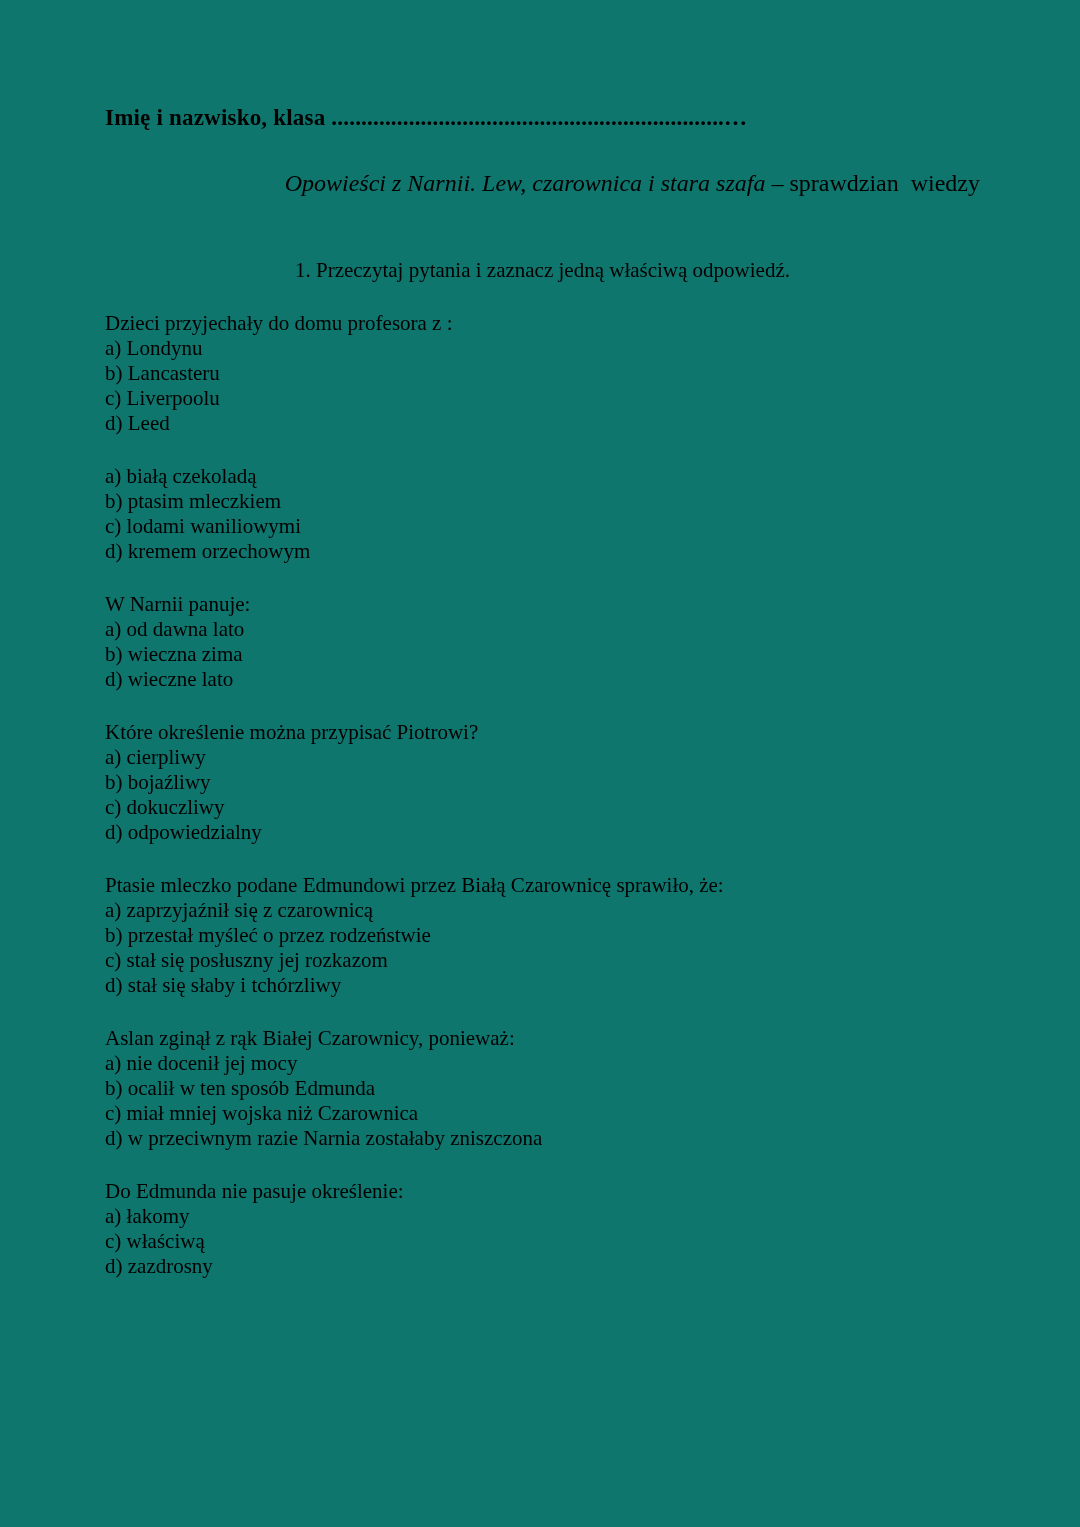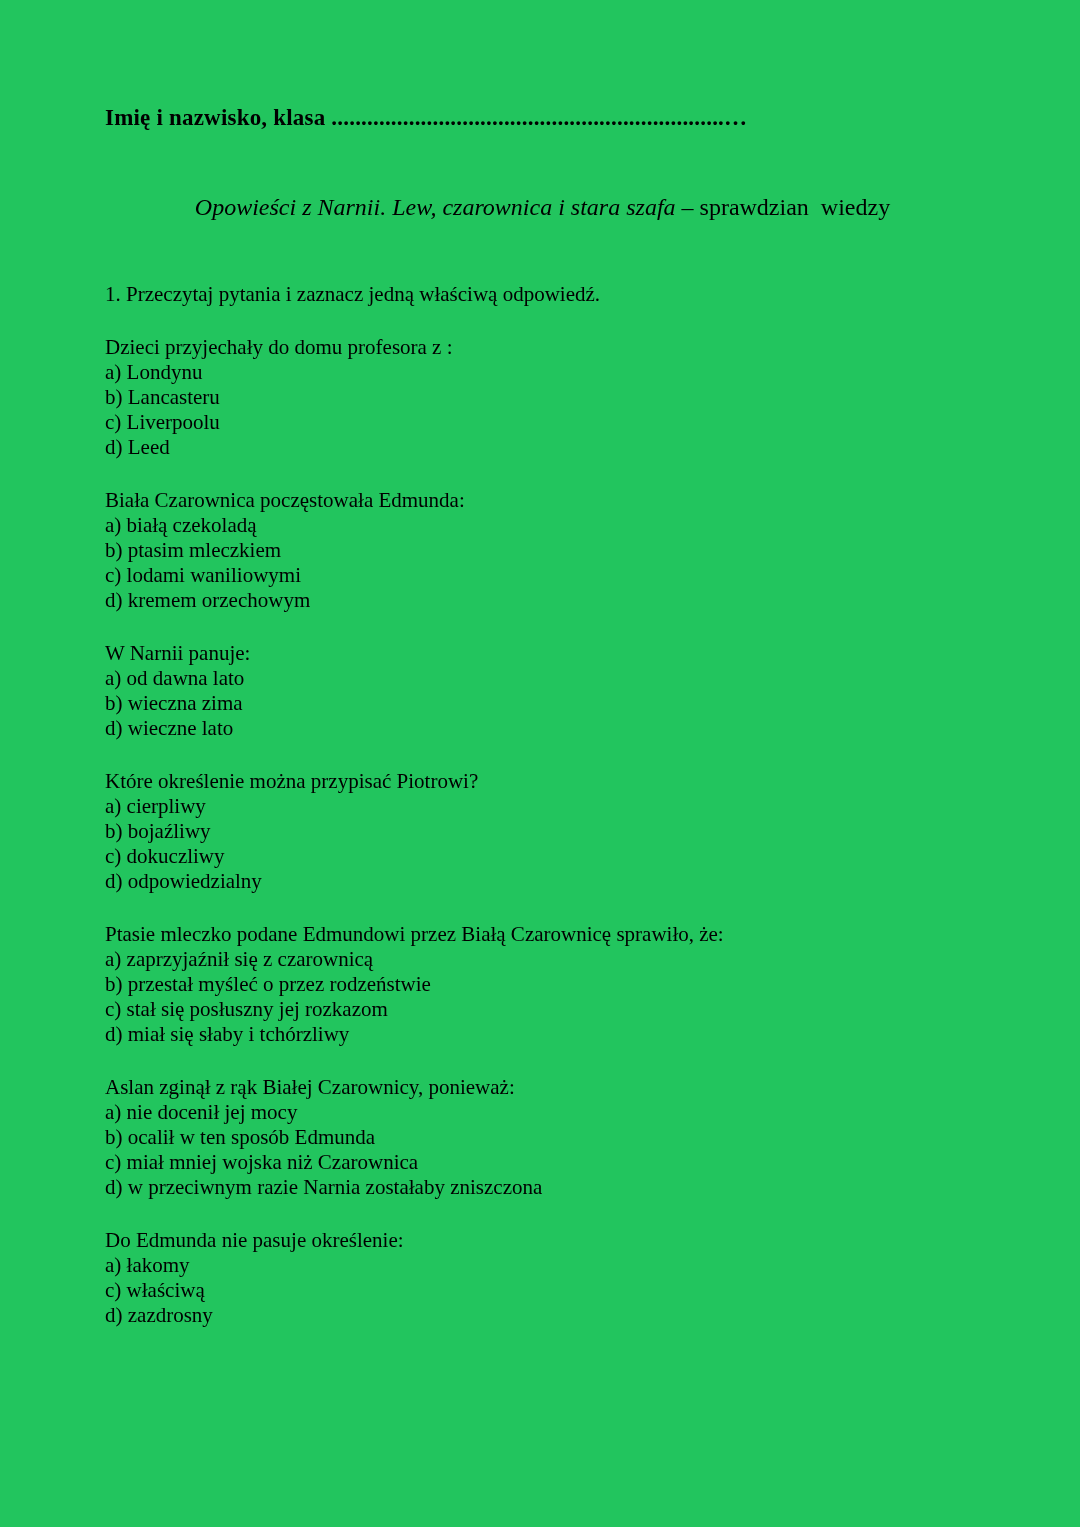--- a/index.html
+++ b/index.html
@@ -4,49 +4,50 @@
 <style>
   html, body {
     margin: 0;
     padding: 0;
     background: #ffffff;
   }
   .page {
     position: relative;
     width: 1080px;
     height: 1527px;
-    background: #22c55e;
+    background: #0f766e;
     color: #000000;
     font-family: "Liberation Serif", "DejaVu Serif", serif;
     font-size: 21px;
     line-height: 25px;
     box-sizing: border-box;
     padding: 103px 100px 0 105px;
     overflow: hidden;
   }
   .name-line {
     font-weight: bold;
     font-size: 23px;
     line-height: 30px;
     white-space: pre-wrap;
     letter-spacing: 0.2px;
   }
   .doc-title {
-    margin-top: 59px;
-    text-align: center;
+    margin-top: 35px;
+    text-align: right;
     font-size: 24px;
     line-height: 30px;
     white-space: pre-wrap;
   }
   .doc-title .it {
     font-style: italic;
   }
   .instruction {
     margin-top: 60px;
     white-space: pre-wrap;
+    text-align: center;
   }
   .qblock {
     margin-top: 28px;
   }
   .qline, .oline {
     white-space: pre-wrap;
   }
 </style>
 </head>
 <body>
@@ -61,21 +62,20 @@
 
   <div class="qblock">
     <div class="qline">Dzieci przyjechały do domu profesora z :</div>
     <div class="oline">a) Londynu</div>
     <div class="oline">b) Lancasteru</div>
     <div class="oline">c) Liverpoolu</div>
     <div class="oline">d) Leed</div>
   </div>
 
   <div class="qblock">
-    <div class="qline">Biała Czarownica poczęstowała Edmunda:</div>
     <div class="oline">a) białą czekoladą</div>
     <div class="oline">b) ptasim mleczkiem</div>
     <div class="oline">c) lodami waniliowymi</div>
     <div class="oline">d) kremem orzechowym</div>
   </div>
 
   <div class="qblock">
     <div class="qline">W Narnii panuje:</div>
     <div class="oline">a) od dawna lato</div>
     <div class="oline">b) wieczna zima</div>
@@ -88,21 +88,21 @@
     <div class="oline">b) bojaźliwy</div>
     <div class="oline">c) dokuczliwy</div>
     <div class="oline">d) odpowiedzialny</div>
   </div>
 
   <div class="qblock">
     <div class="qline">Ptasie mleczko podane Edmundowi przez Białą Czarownicę sprawiło, że:</div>
     <div class="oline">a) zaprzyjaźnił się z czarownicą</div>
     <div class="oline">b) przestał myśleć o przez rodzeństwie</div>
     <div class="oline">c) stał się posłuszny jej rozkazom</div>
-    <div class="oline">d) miał się słaby i tchórzliwy</div>
+    <div class="oline">d) stał się słaby i tchórzliwy</div>
   </div>
 
   <div class="qblock">
     <div class="qline">Aslan zginął z rąk Białej Czarownicy, ponieważ:</div>
     <div class="oline">a) nie docenił jej mocy</div>
     <div class="oline">b) ocalił w ten sposób Edmunda</div>
     <div class="oline">c) miał mniej wojska niż Czarownica</div>
     <div class="oline">d) w przeciwnym razie Narnia zostałaby zniszczona</div>
   </div>
 

